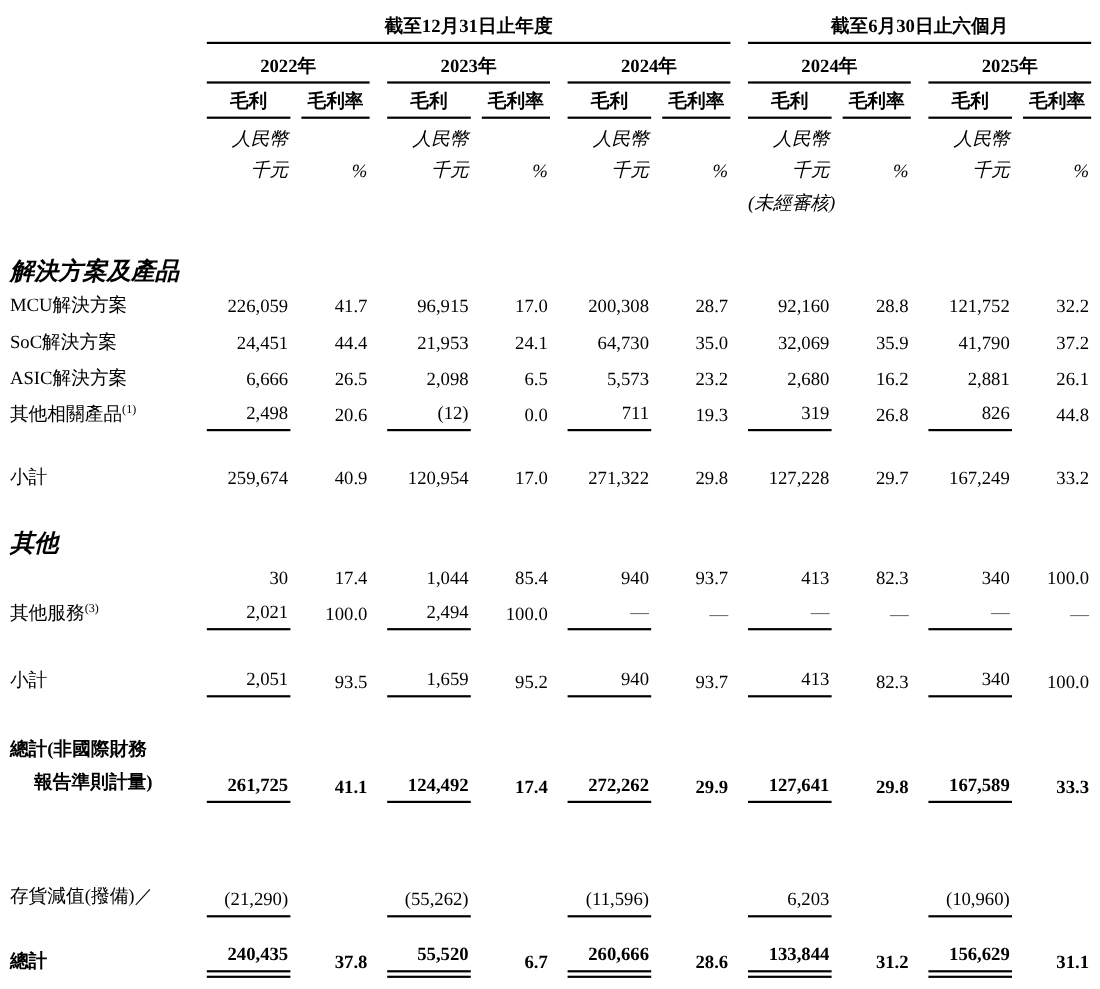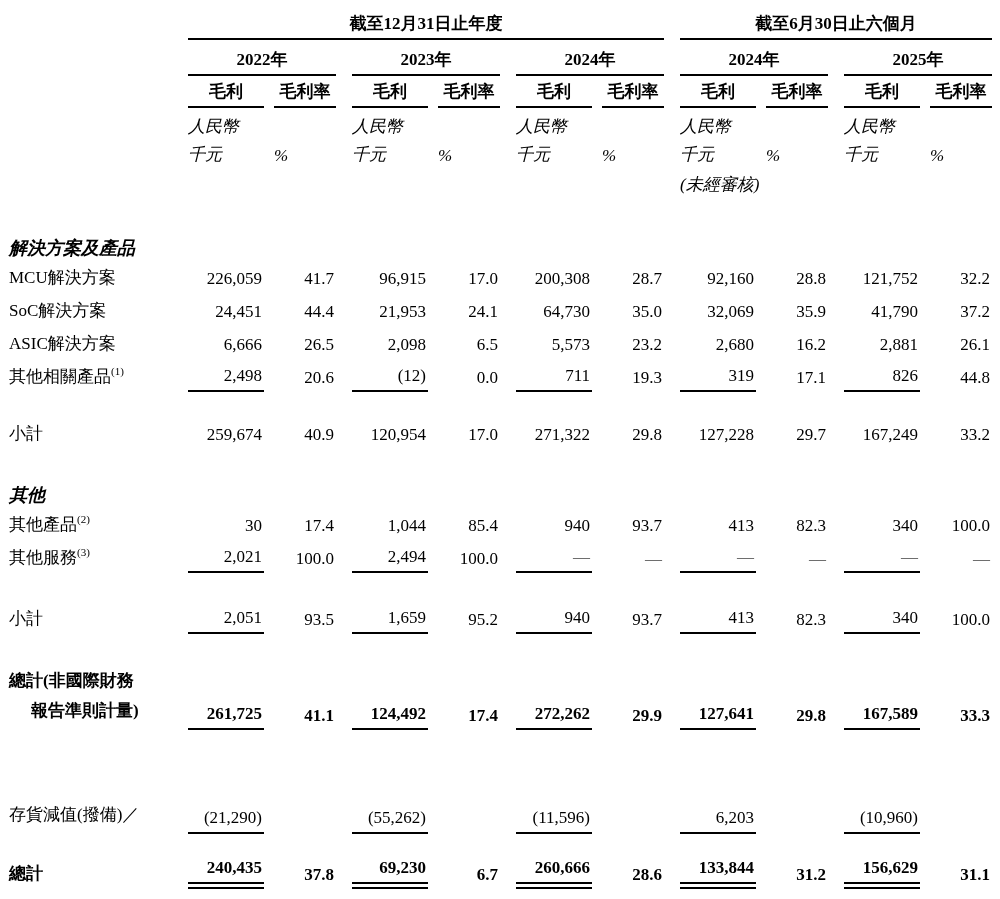--- a/index.html
+++ b/index.html
@@ -19,27 +19,27 @@
   .m1{grid-column:2}.r1{grid-column:4}.m2{grid-column:6}.r2{grid-column:8}
   .m3{grid-column:10}.r3{grid-column:12}.m4{grid-column:14}.r4{grid-column:16}
   .m5{grid-column:18}.r5{grid-column:20}
   .span-a{grid-column:2/13}.span-b{grid-column:14/21}
   .y1{grid-column:2/5}.y2{grid-column:6/9}.y3{grid-column:10/13}.y4{grid-column:14/17}.y5{grid-column:18/21}
   .ua{grid-column:14/17;text-align:left;}
   
   .hd1{height:34px}.hd2{height:30px;margin-top:6px}.hd3{height:28px;margin-top:4px}
   .hd4{height:32px}.hd5{height:28px}.hd6{height:28px}
   .hd1 .hc,.hd2 .hc,.hd3 .hc{border-bottom:2px solid #000;text-align:center;padding-bottom:3px;white-space:nowrap;}
-  .hd4 .iv,.hd5 .iv{text-align:left;padding:0 2px 2px 0;white-space:nowrap;}
+  .hd4 .iv,.hd5 .iv{text-align:right;padding:0 2px 2px 0;white-space:nowrap;}
   
   .body{height:33px}.sec{height:28px}.tall{height:64px}
   .mv,.rv{text-align:right;padding:0 2px 4px 0;white-space:nowrap;}
   .rule .mv{border-bottom:2px solid #000;}
   .dbl .mv{border-bottom:7px double #000;}
-  .sec .lab{font-weight:bold;font-style:italic;font-size:18px;padding-bottom:0;}
+  .sec .lab{font-weight:bold;font-style:italic;font-size:22px;padding-bottom:0;}
   .b{font-weight:bold}
   .i{font-style:italic}
   .dim{color:#555}
   .two div{line-height:30px}
   .ind{padding-left:22px}
   sup{font-size:11px;line-height:0;vertical-align:super;}
   .sp{width:1000px;}
   .sp36{height:36px}.sp24{height:24px}.sp30{height:30px}.sp28{height:28px}
   .sp32{height:32px}.sp40{height:40px}.sp22{height:22px}
 </style>
@@ -149,21 +149,21 @@
 
   <div class="row body rule">
     <div class="lab"><span>其他相關產品</span><sup>(1)</sup></div>
     <div class="mv m1">2,498</div>
     <div class="rv r1">20.6</div>
     <div class="mv m2">(12)</div>
     <div class="rv r2">0.0</div>
     <div class="mv m3">711</div>
     <div class="rv r3">19.3</div>
     <div class="mv m4">319</div>
-    <div class="rv r4">17.1</div>
+    <div class="rv r4">26.8</div>
     <div class="mv m5">826</div>
     <div class="rv r5">44.8</div>
   </div>
 
   <div class="sp sp24"></div>
 
   <div class="row body">
     <div class="lab">小計</div>
     <div class="mv m1">259,674</div>
     <div class="rv r1">40.9</div>
@@ -177,21 +177,20 @@
     <div class="rv r5">33.2</div>
   </div>
 
   <div class="sp sp30"></div>
 
   <div class="row sec">
     <div class="lab">其他</div>
   </div>
 
   <div class="row body">
-    <div class="lab"><span>其他產品</span><sup>(2)</sup></div>
     <div class="mv m1">30</div>
     <div class="rv r1">17.4</div>
     <div class="mv m2">1,044</div>
     <div class="rv r2">85.4</div>
     <div class="mv m3">940</div>
     <div class="rv r3">93.7</div>
     <div class="mv m4">413</div>
     <div class="rv r4">82.3</div>
     <div class="mv m5">340</div>
     <div class="rv r5">100.0</div>
@@ -258,21 +257,21 @@
     <div class="mv m4">6,203</div>
     <div class="mv m5">(10,960)</div>
   </div>
 
   <div class="sp sp22"></div>
 
   <div class="row body dbl b">
     <div class="lab">總計</div>
     <div class="mv m1">240,435</div>
     <div class="rv r1">37.8</div>
-    <div class="mv m2">69,230</div>
+    <div class="mv m2">55,520</div>
     <div class="rv r2">6.7</div>
     <div class="mv m3">260,666</div>
     <div class="rv r3">28.6</div>
     <div class="mv m4">133,844</div>
     <div class="rv r4">31.2</div>
     <div class="mv m5">156,629</div>
     <div class="rv r5">31.1</div>
   </div>
 
 </div>

